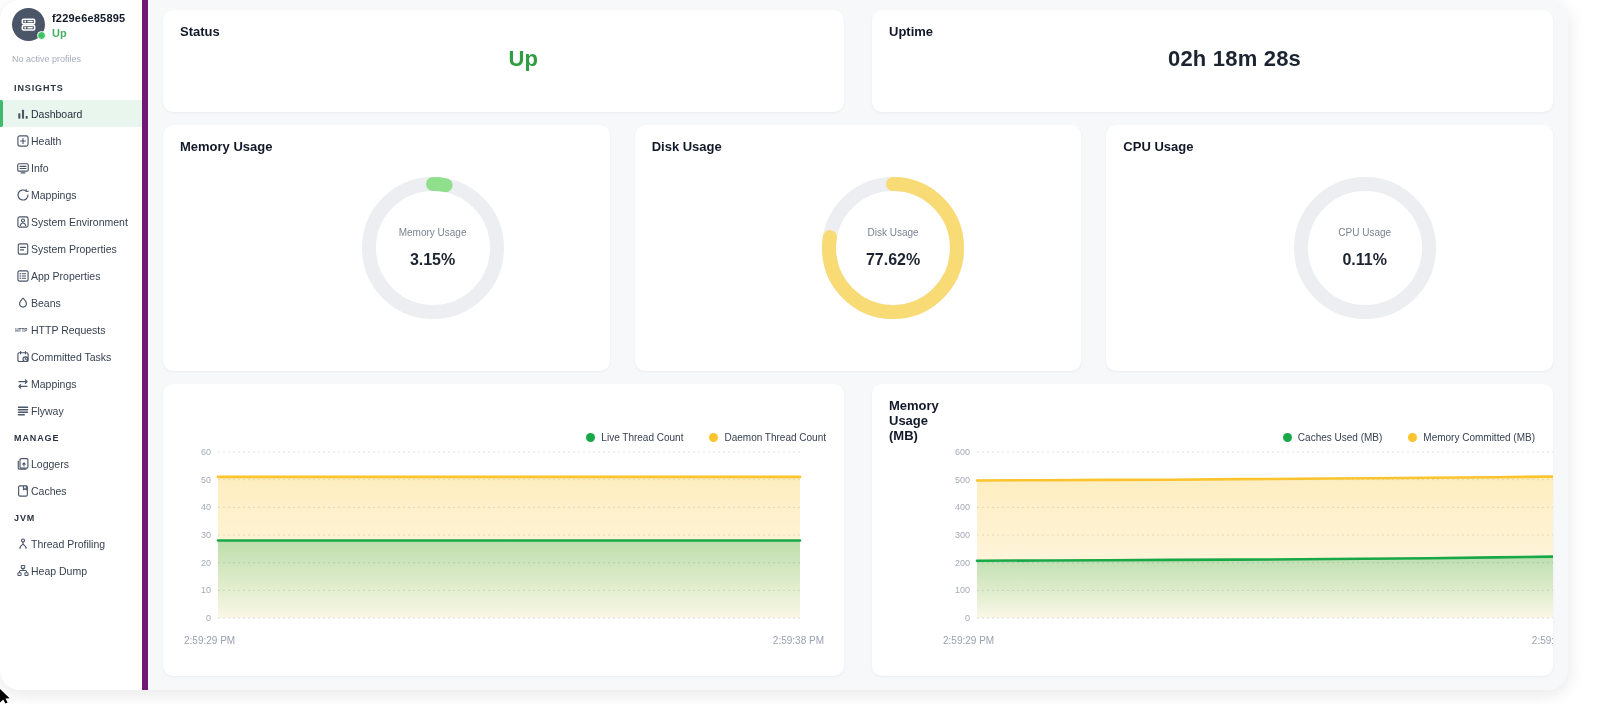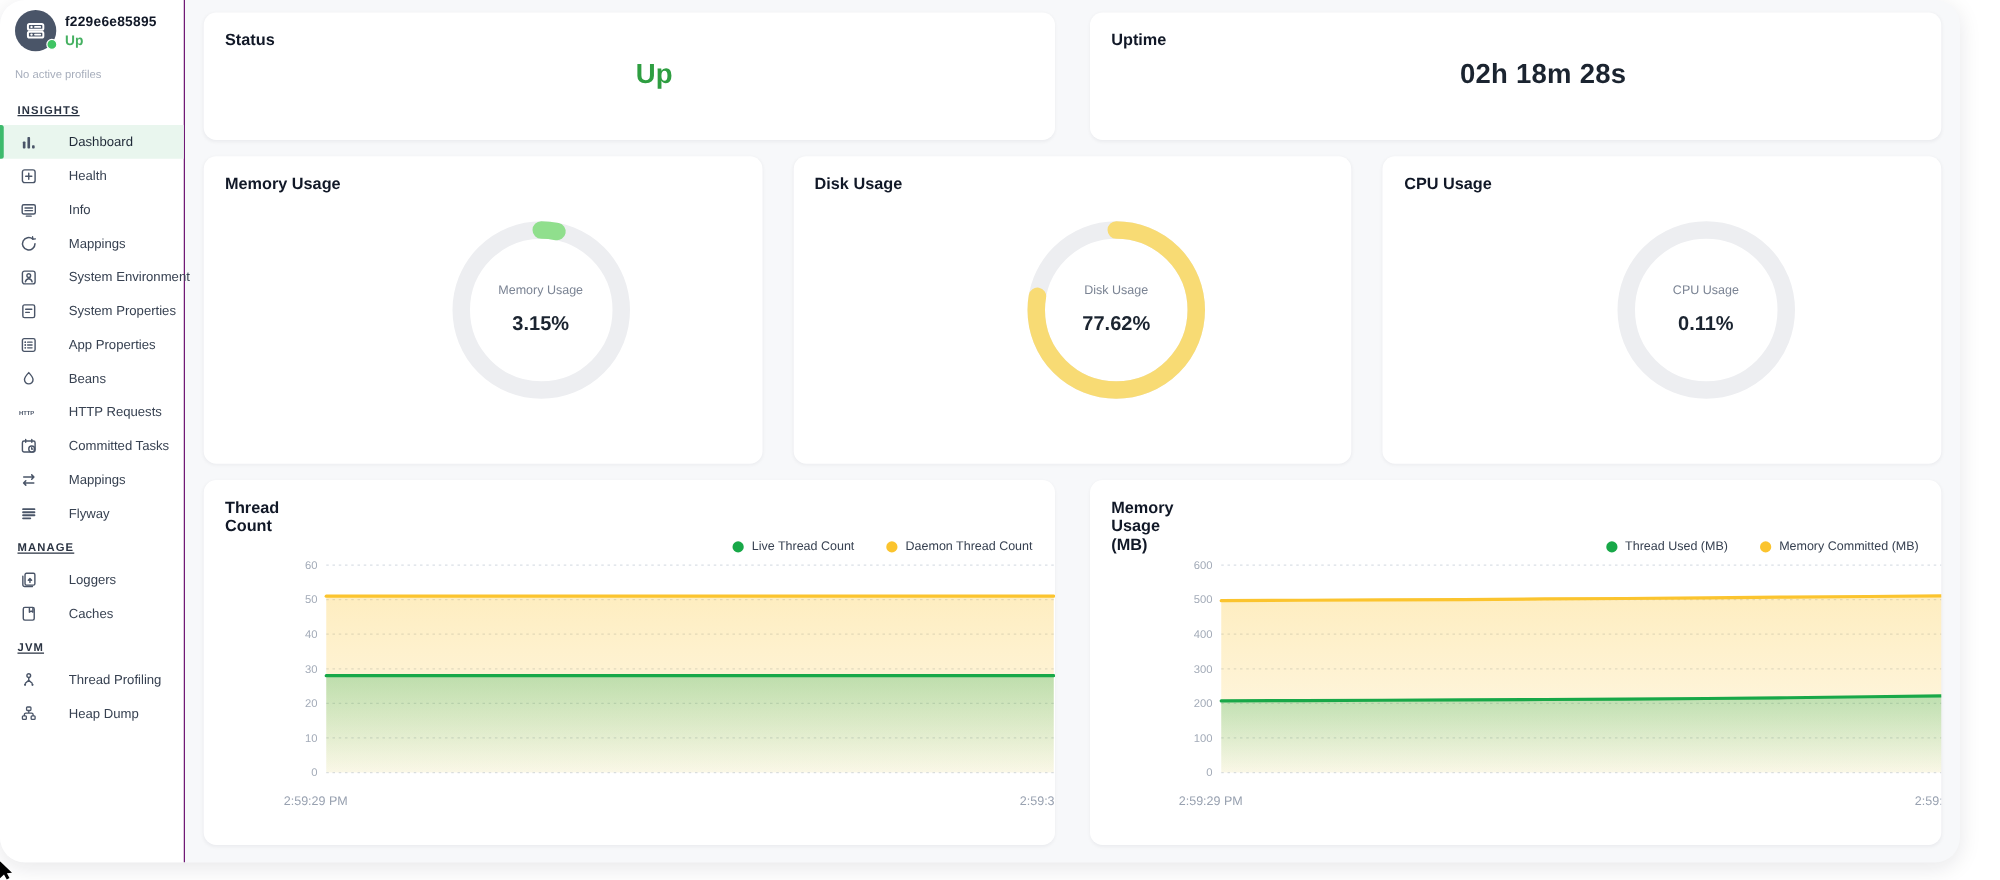--- a/index.html
+++ b/index.html
@@ -1,32 +1,32 @@
 <!DOCTYPE html>
 <html><head>
 <meta charset="utf-8">
 <style>
   * { margin:0; padding:0; box-sizing:border-box; }
   html,body { width:1600px; height:704px; background:#ffffff; font-family:"Liberation Sans", sans-serif; overflow:hidden; }
   .page { position:absolute; left:0; top:0; width:1568px; height:690px; background:#F7F8FA; border-radius:20px; box-shadow:0 4px 18px rgba(15,23,42,.10); overflow:hidden; display:flex; }
 
   
-  .sidebar { width:148px; min-width:148px; background:#ffffff; border-right:1px solid #701a75; padding-top:6px; position:relative; }
+  .sidebar { width:148px; min-width:148px; background:#ffffff; border-right:6px solid #701a75; padding-top:6px; position:relative; }
   .side-head { display:flex; align-items:flex-start; padding:2px 10px 0 12px; }
   .avatar { position:relative; width:33px; height:33px; border-radius:50%; background:#4A5568; display:flex; align-items:center; justify-content:center; flex:none; }
   .avatar .dot { position:absolute; right:-1px; bottom:1px; width:9px; height:9px; border-radius:50%; background:#3FC463; border:1.5px solid #fff; }
   .side-id { margin-left:7px; padding-top:4px; }
   .inst-id { font-size:11px; font-weight:bold; color:#111827; letter-spacing:.2px; }
   .inst-up { font-size:11px; font-weight:bold; color:#45B061; margin-top:3px; }
   .profiles { font-size:9px; color:#A6ADBB; padding:13px 12px 0 12px; }
   .nav { margin-top:10px; }
-  .nav-section { font-size:9px; font-weight:bold; color:#2A3342; letter-spacing:.9px; padding:9px 12px 7px 14px;text-decoration:underline; }
+  .nav-section { font-size:9px; font-weight:bold; color:#2A3342; letter-spacing:.9px; padding:9px 12px 7px 14px; }
   .nav-item { display:flex; align-items:center; height:27px; padding-left:15px; cursor:pointer; position:relative; }
   .nav-item .nav-icon { width:16px; height:16px; display:flex; align-items:center; justify-content:center; flex:none; }
-  .nav-item .nav-label { font-size:10.5px; color:#374151; margin-left:24px; white-space:nowrap; }
+  .nav-item .nav-label { font-size:10.5px; color:#374151; margin-left:0; white-space:nowrap; }
   .nav-item.active { background:#E9F6EE; }
   .nav-item.active::before { content:""; position:absolute; left:0; top:0; bottom:0; width:3px; background:#3DBA6C; border-radius:0 2px 2px 0; }
   .nav-item.active .nav-label { color:#1F2937; }
 
   
   .main { flex:1; padding:10px 15px 14px 15px; display:grid; grid-template-rows:102px 246px 1fr; row-gap:13px; }
   .row { display:grid; column-gap:28px; }
   .row.r1, .row.r3 { grid-template-columns:1fr 1fr; }
   .row.r2 { grid-template-columns:1fr 1fr 1fr; column-gap:25px; }
   .card { background:#ffffff; border-radius:10px; box-shadow:0 1px 3px rgba(15,23,42,.05); padding:14px 17px; position:relative; display:flex; overflow:hidden; }
@@ -292,21 +292,20 @@
              <div class="gauge-label">CPU Usage</div>
              <div class="gauge-value">0.11%</div>
            </div>
          </div>
        </div>
      </section>
       </div>
 
     <div class="row r3">
         <section class="card chart-card">
-       <div class="card-title">Thread Count</div>
        <div class="legend">
             <span class="legend-item">
          <span class="legend-dot" style="background:#18A848"></span>
          <span class="legend-label">Live Thread Count</span>
        </span>
             <span class="legend-item">
          <span class="legend-dot" style="background:#FBC42E"></span>
          <span class="legend-label">Daemon Thread Count</span>
        </span>
           </div>
@@ -341,21 +340,21 @@
               <path d="M 38.0 96.5 L 102.7 96.5 L 167.3 96.5 L 232.0 96.5 L 296.7 96.5 L 361.3 96.5 L 426.0 96.5 L 490.7 96.5 L 555.3 96.5 L 620.0 96.5" fill="none" stroke="#18A848" stroke-width="2.6" stroke-linecap="round"></path>
               <text x="4" y="200" font-size="10" fill="#98A1B0" font-family="Liberation Sans, sans-serif">2:59:29 PM</text>
               <text x="644" y="200" text-anchor="end" font-size="10" fill="#98A1B0" font-family="Liberation Sans, sans-serif">2:59:38 PM</text>
             </svg></div>
      </section>
         <section class="card chart-card">
        <div class="card-title">Memory Usage (MB)</div>
        <div class="legend">
             <span class="legend-item">
          <span class="legend-dot" style="background:#18A848"></span>
-         <span class="legend-label">Thread Used (MB)</span>
+         <span class="legend-label">Caches Used (MB)</span>
        </span>
             <span class="legend-item">
          <span class="legend-dot" style="background:#FBC42E"></span>
          <span class="legend-label">Memory Committed (MB)</span>
        </span>
           </div>
        <div class="chart-area"><svg width="648" height="212" viewBox="0 0 648 212">
               <defs>
                 <linearGradient id="grad-1-0" x1="0" y1="0" x2="0" y2="1">
                   <stop offset="0" stop-color="#18A848" stop-opacity="0.28"></stop>

